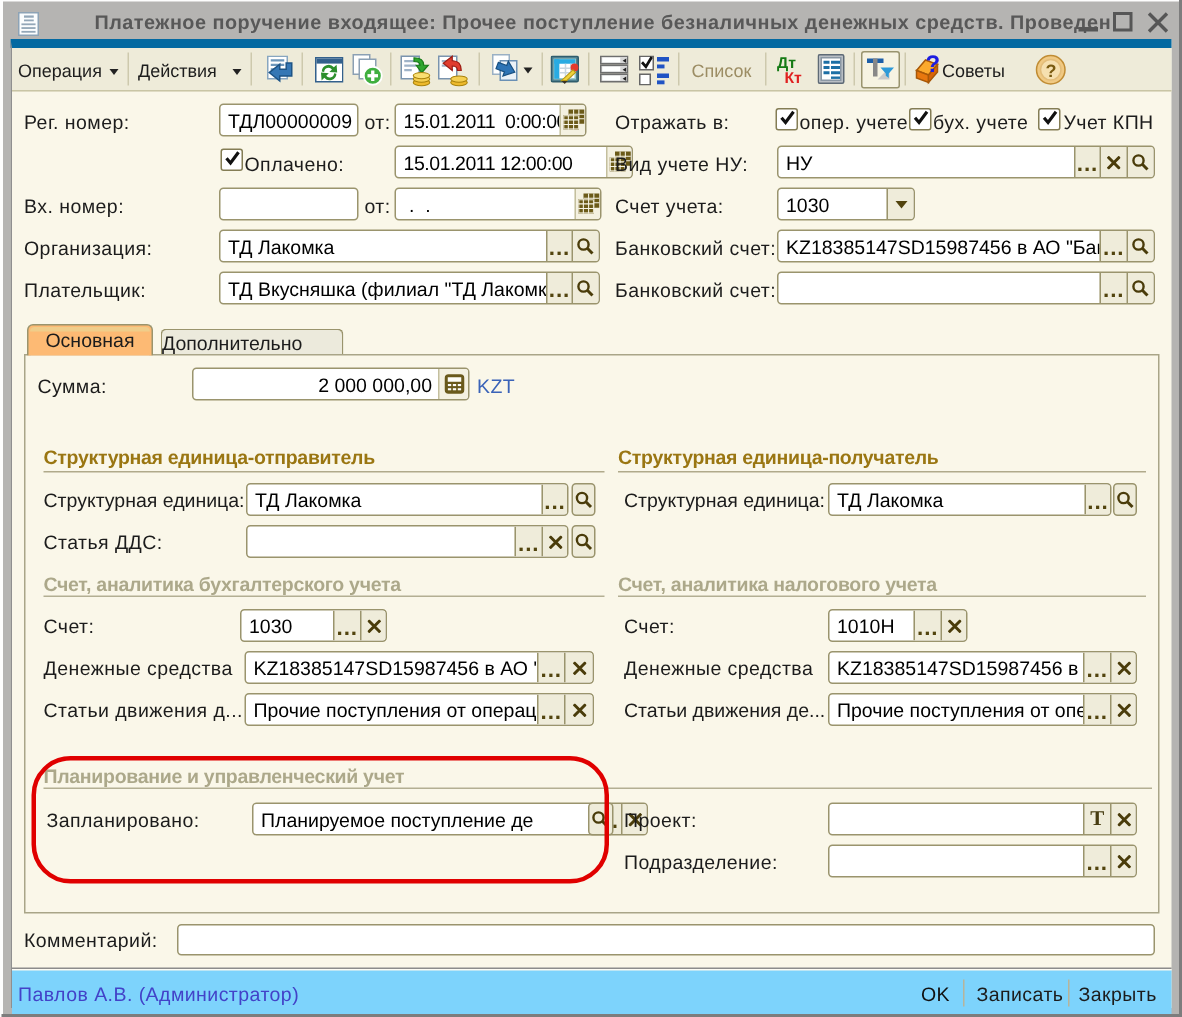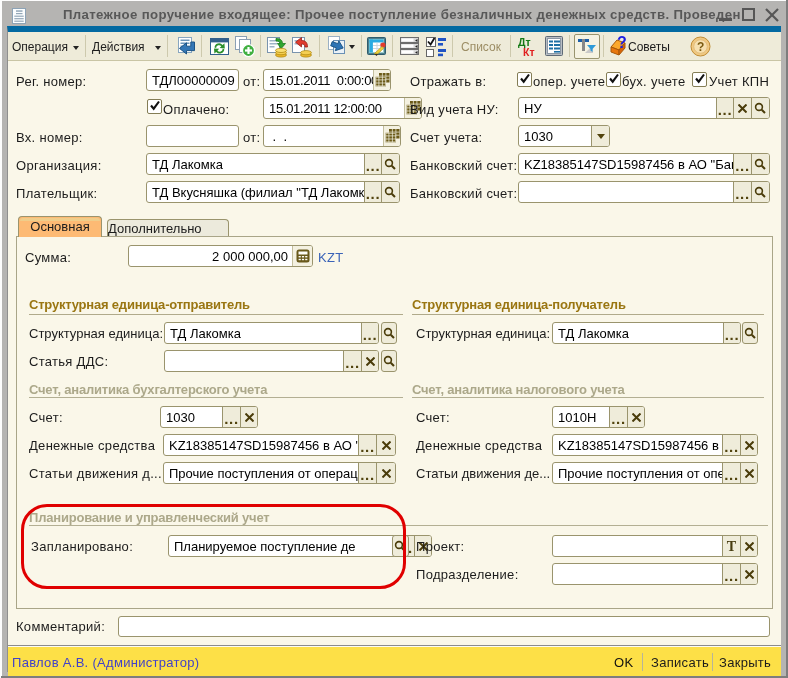--- a/index.html
+++ b/index.html
@@ -338,21 +338,21 @@
         </svg>
       </div>
   <div class="lbl" style="left:614px;top:42px">бух. учете</div>
   <div class="cb" style="left:684px;top:40px">
         <svg width="12" height="12" style="margin:0 0 0 1px">
           <path d="M2 5.5 l2.7 3.2 L10 1.5" fill="none" stroke="#111" stroke-width="2.1"></path>
         </svg>
       </div>
   <div class="lbl" style="left:701px;top:42px">Учет КПН</div>
 
-  <div class="lbl" style="left:402px;top:70px">Вид учета НУ:</div>
+  <div class="lbl" style="left:402px;top:70px">Вид учете НУ:</div>
   <div class="fld" style="left:510px;top:65px;width:252px">
         <span class="tx">НУ</span>
     <span class="fb dots" style="right:36px;width:17px">...</span>
     <span class="fb x" style="right:18px;width:18px">
           <svg width="9" height="9" style="margin:6px auto 0">
             <path d="M0.5 0.5 L8.5 8.5 M8.5 0.5 L0.5 8.5" stroke="#4a3c0a" stroke-width="2"></path>
           </svg>
         </span>
         <span class="fb" style="right:0;width:18px">
           <svg width="13" height="13" style="margin:4px auto 0">
@@ -566,21 +566,21 @@
         </span>
       </div>
 
   <div style="position:absolute;left:13px;top:472px;width:385px;height:85px;border:3px solid #e00000;border-radius:26px;z-index:5"></div>
 
   <div class="lbl" style="left:8px;top:587px">Комментарий:</div>
   <div class="fld" style="left:110px;top:584px;width:652px;height:21px"></div>
 
   <div style="position:absolute;left:0;top:613px;width:773px;height:1px;background:#8c8c8c"></div>
   <div style="position:absolute;left:0;top:614px;width:773px;height:1px;background:#fdfcf4"></div>
-  <div style="position:absolute;left:0;top:615px;width:773px;height:31px;background:#fde047">
+  <div style="position:absolute;left:0;top:615px;width:773px;height:31px;background:#7dd3fc">
     <div class="lbl" style="left:4px;top:8px;color:#4242c8">Павлов А.В. (Администратор)</div>
     <div class="lbl" style="left:606px;top:8px;font-weight:normal;color:#111">OK</div>
     <div class="sep-status" style="left:634px"></div>
     <div class="lbl" style="left:643px;top:8px">Записать</div>
     <div class="sep-status" style="left:704px"></div>
     <div class="lbl" style="left:711px;top:8px">Закрыть</div>
   </div>
 </div>
 </div>
 

